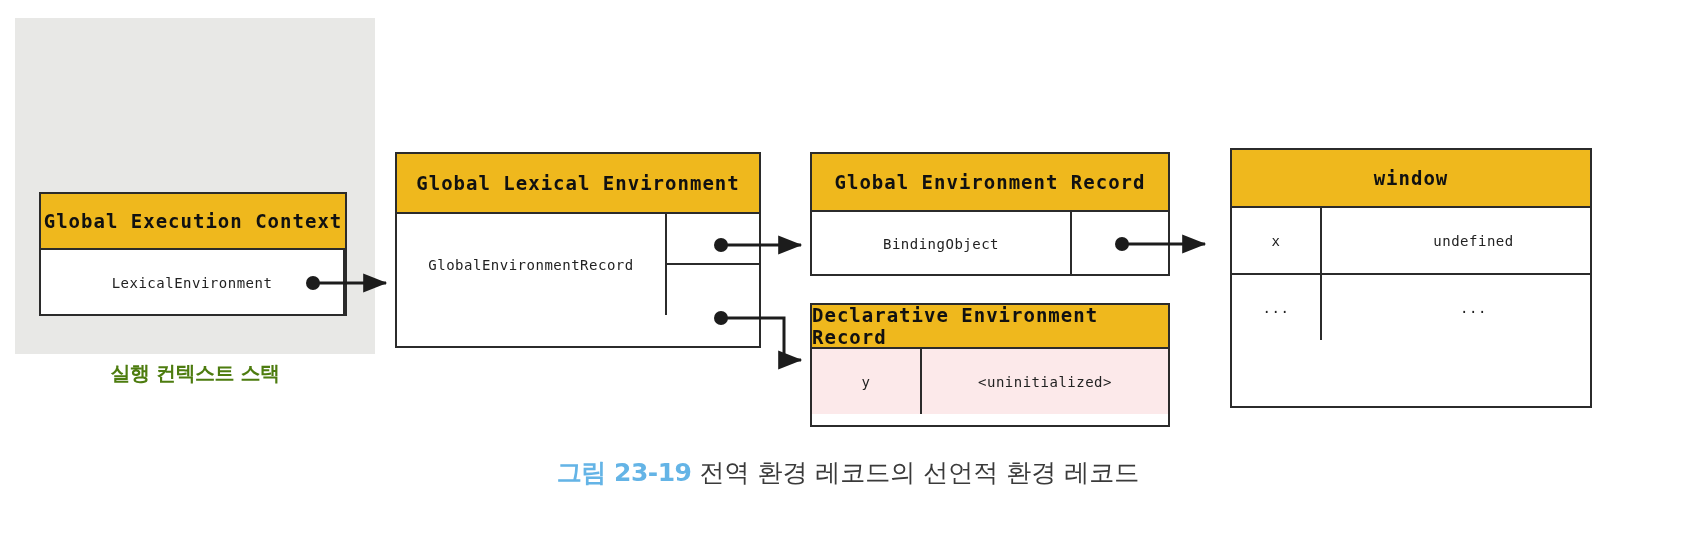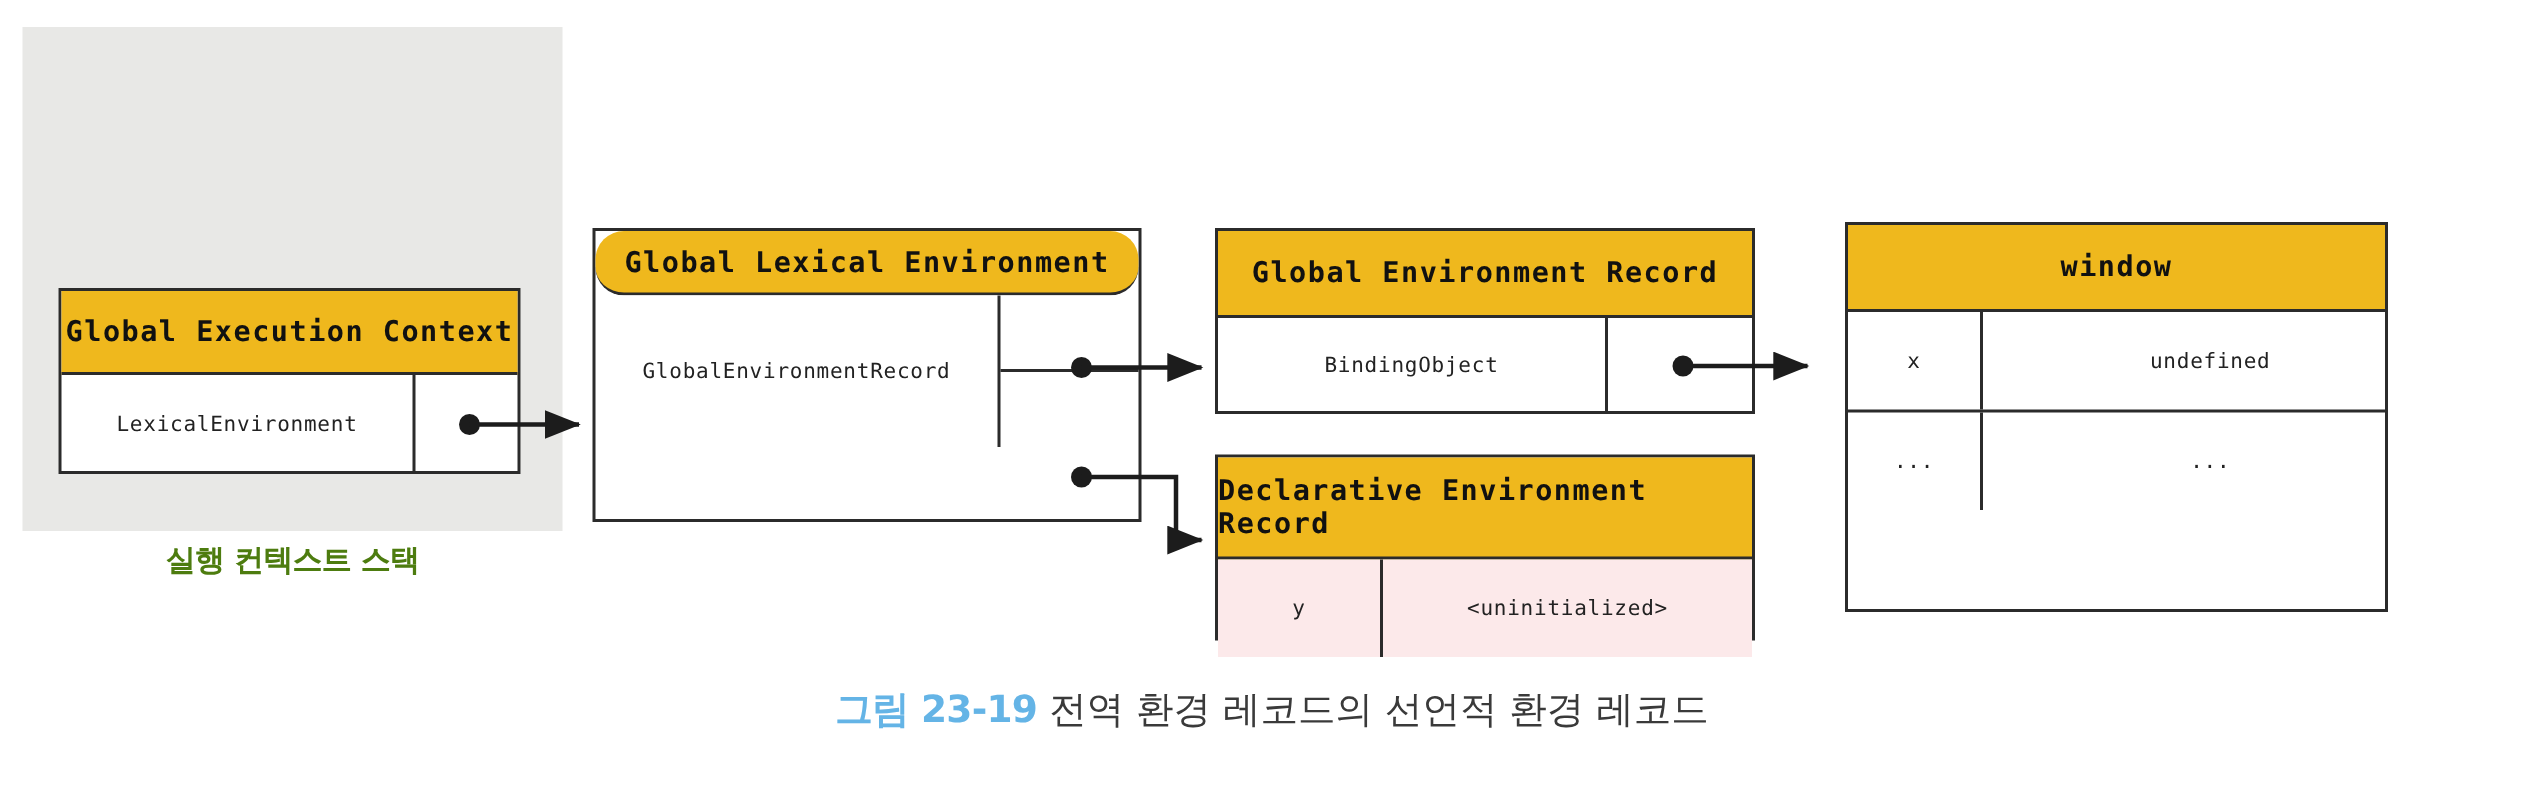--- a/index.html
+++ b/index.html
@@ -40,42 +40,42 @@
     display:flex;align-items:center;justify-content:center;
     font-size:14px;color:#222;box-sizing:border-box;
     letter-spacing:0.5px;
   }
   .vdiv{border-right:2px solid #2b2b2b;}
   .pink{background:#fce9ea;}
 
   
   #gec{left:39px;top:192px;width:308px;height:124px;}
   #gec .hdr{height:56px;}
-  #gec-body{display:flex;height:65px;}
+  #gec-body{display:flex;height:65px;flex-direction:column;}
   #gec-name{flex:1 1 auto;}
   #gec-ptr{width:68px;position:relative;}
 
   
   #gle{left:395px;top:152px;width:366px;height:196px;}
-  #gle .hdr{height:43px;border-radius:19px;}
+  #gle .hdr{height:60px;}
   #gle-body{display:flex;height:101px;}
   #gle-name{flex:1 1 auto;}
   #gle-ptrcol{width:92px;display:flex;flex-direction:column;}
   #gle-ptrcol > div{height:50%;position:relative;}
 
   
   #oer{left:810px;top:152px;width:360px;height:124px;}
   #oer .hdr{height:58px;}
   #oer-body{display:flex;height:63px;}
   #oer-name{flex:1 1 auto;}
   #oer-ptr{width:96px;position:relative;}
 
   
   #der{left:810px;top:303px;width:360px;height:124px;}
-  #der .hdr{height:68px;}
+  #der .hdr{height:44px;}
   #der-body{display:flex;height:65px;}
   #der-key{width:110px;}
   #der-val{flex:1 1 auto;}
 
   
   #win{left:1214px;top:148px;width:362px;height:260px;margin-left:16px;}
   #win .hdr{height:58px;}
   .win-row{display:flex;height:65px;}
   .win-row.sep{border-bottom:2px solid #2b2b2b;}
   .win-k{width:90px;}

